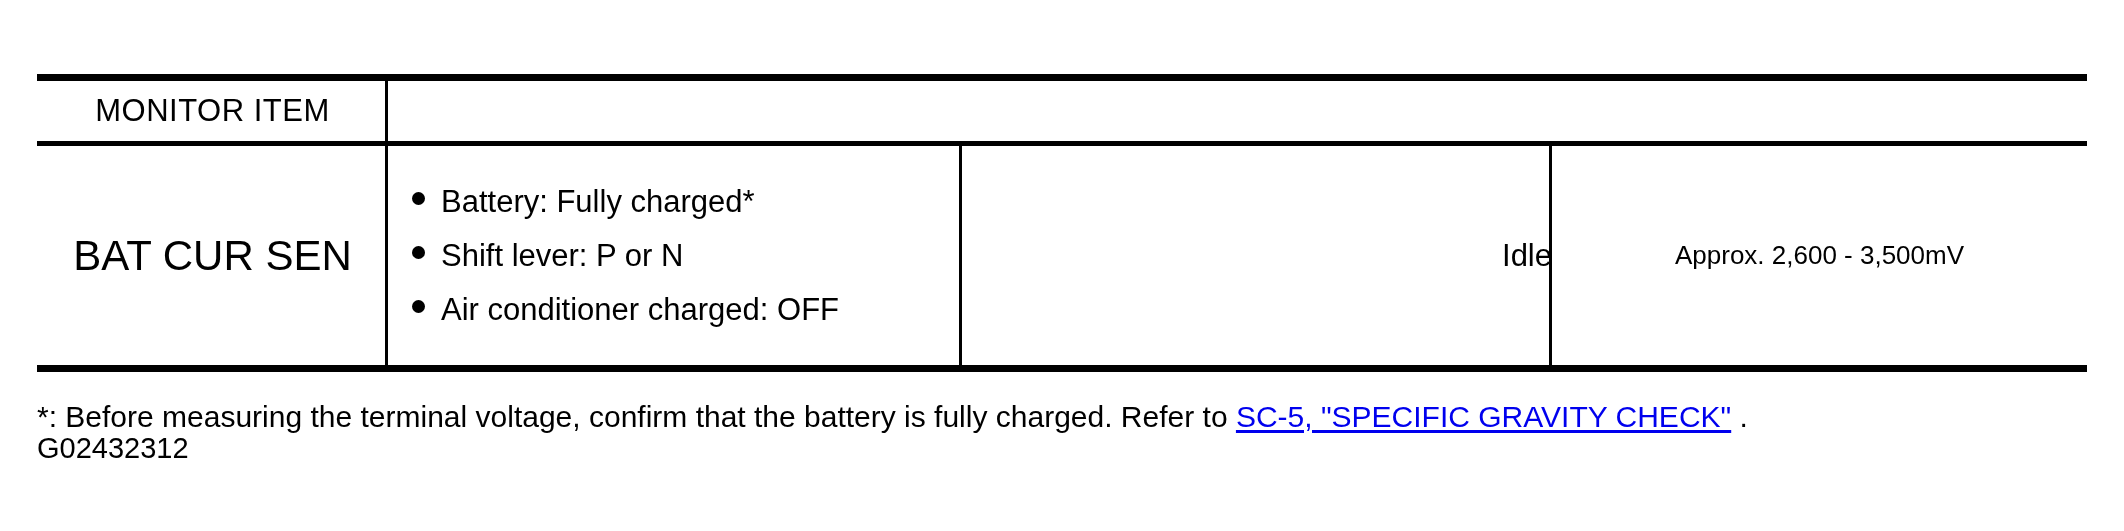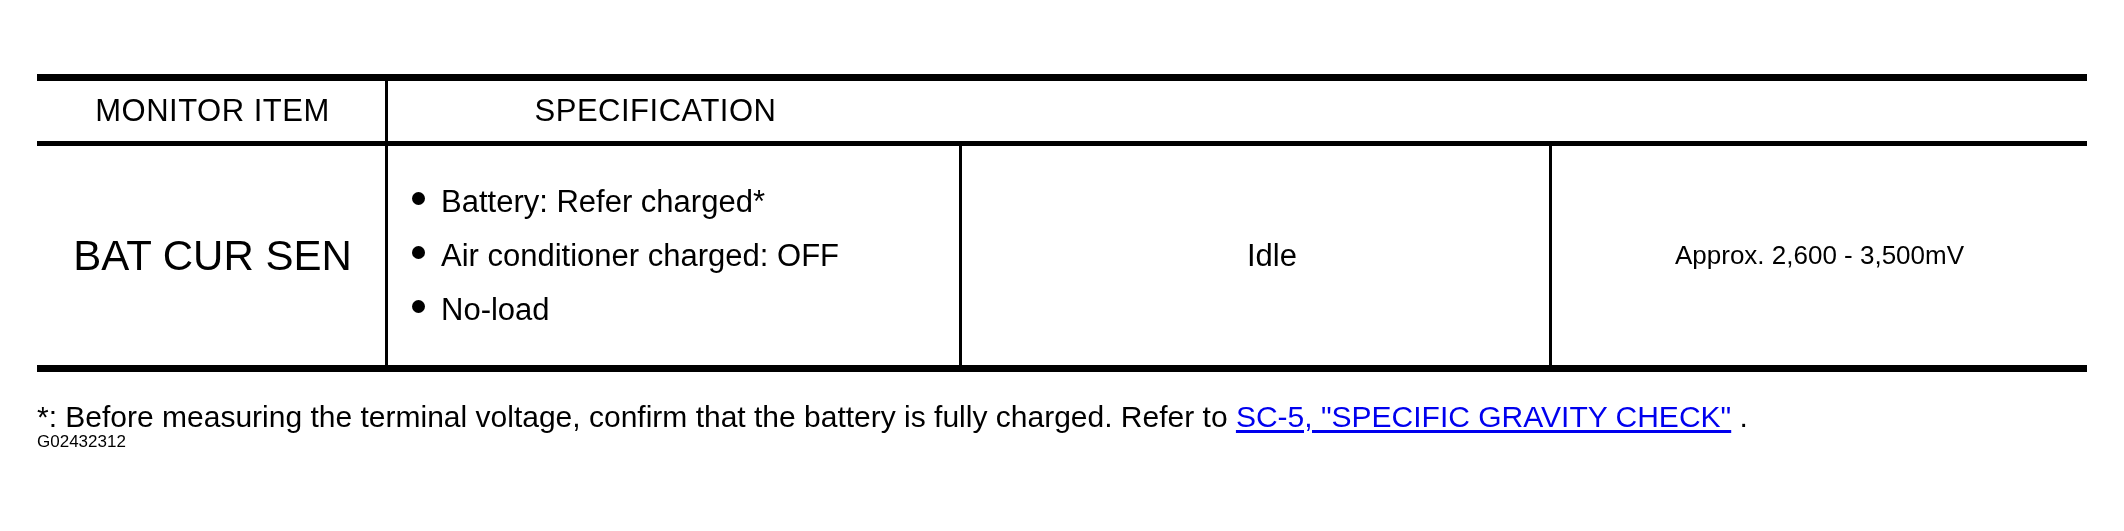--- a/index.html
+++ b/index.html
@@ -79,21 +79,21 @@
     display: flex;
     align-items: center;
     justify-content: center;
     height: 100%;
     width: 100%;
     box-sizing: border-box;
   }
   .cell-left {
     display: flex;
     align-items: center;
-    justify-content: center;
+    justify-content: flex-end;
     height: 100%;
     width: 100%;
     box-sizing: border-box;
     padding-left: 30px;
   }
 
   .head-text {
     font-size: 31px;
     letter-spacing: 0.5px;
     white-space: nowrap;
@@ -152,70 +152,65 @@
   }
   .footnote .link {
     text-decoration: underline;
     text-underline-offset: 3px;
   }
 
   .doc-code {
     position: absolute;
     left: 37px;
     top: 432px;
-    font-size: 17px;
+    font-size: 29px;
     white-space: nowrap;
   }
 </style>
 </head>
 <body>
 
 <div id="page">
 
   <div class="spec-table">
 
     <div class="rule-thick"></div>
 
     <div class="header-row">
       <div class="col-monitor vdiv-right">
         <div class="cell-center">
           <span class="head-text">MONITOR ITEM</span>
-        </div>
-      </div>
-      <div class="col-spec">
-        <div class="cell-center">
-          <span class="head-text">SPECIFICATION</span>
         </div>
       </div>
     </div>
 
     <div class="rule-medium"></div>
 
     <div class="body-row">
       <div class="col-monitor vdiv-right">
         <div class="cell-center">
           <span class="item-text">BAT CUR SEN</span>
         </div>
       </div>
 
       <div class="col-condition vdiv-right">
         <div class="cond-left vdiv-right">
           <ul class="bullet-list">
             <li class="bullet-item">
               <span class="bullet-dot"></span>
-              <span>Battery: Refer charged*</span>
+              <span>Battery: Fully charged*</span>
+            </li>
+            <li class="bullet-item">
+              <span class="bullet-dot"></span>
+              <span>Shift lever: P or N</span>
             </li>
             <li class="bullet-item">
               <span class="bullet-dot"></span>
               <span>Air conditioner charged: OFF</span>
             </li>
-            <li class="bullet-item">
-              <span class="bullet-dot"></span>
-              <span>No-load</span>
-            </li>
           </ul>
         </div>
         <div class="cond-right">
           <div class="cell-left">
             <span class="idle-text">Idle</span>
           </div>
         </div>
       </div>
 
       <div class="col-spec">

